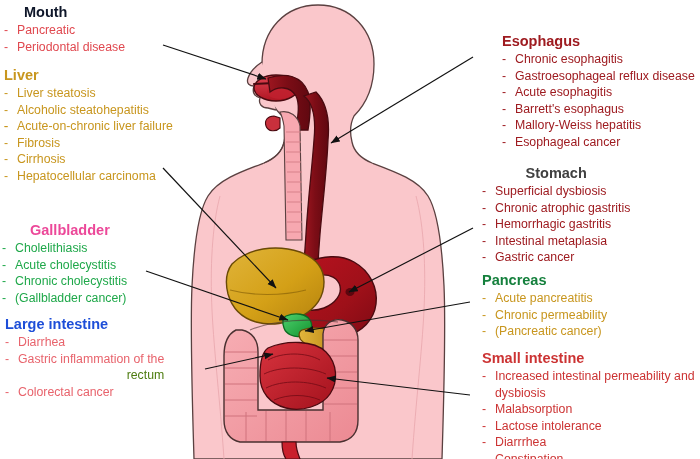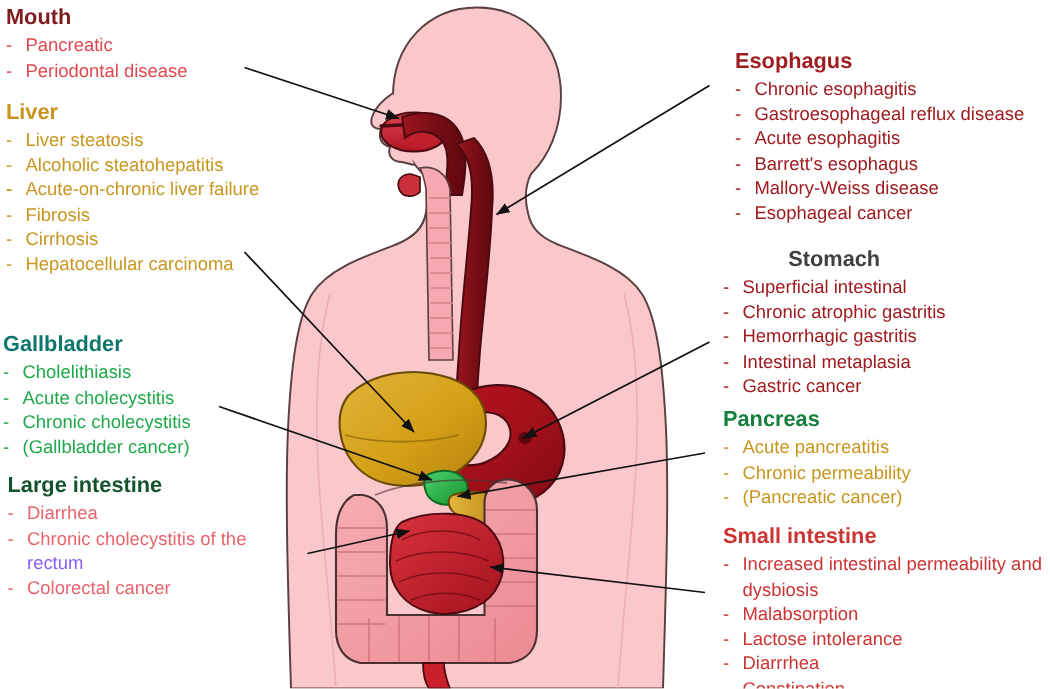--- a/index.html
+++ b/index.html
@@ -38,21 +38,21 @@
     left:0; top:0;
   }
   .block li.wrap { white-space:normal; }
   .block li.cont { padding-left:13px; }
 
   
   #blk-mouth        { left:4px;   top:4px;   }
   #blk-liver        { left:4px;   top:67px;  }
   #blk-gallbladder  { left:2px;   top:222px; }
   #blk-large        { left:5px;   top:316px; }
-  #blk-esophagus    { left:490px; top:33px;  }
+  #blk-esophagus    { left:502px; top:33px;  }
   #blk-stomach      { left:482px; top:165px; }
   #blk-pancreas     { left:482px; top:272px; }
   #blk-small        { left:482px; top:350px; }
 
   #blk-small li.wrap { white-space:normal; width:214px; }
 
   
   #illus { position:absolute; left:190px; top:0; width:330px; height:459px; }
   #illus svg { display:block; width:330px; height:459px; }
 
@@ -287,76 +287,76 @@
       <line x1="163" y1="168" x2="276" y2="288"></line>
       <line x1="473" y1="228" x2="349" y2="292"></line>
       <line x1="146" y1="271" x2="288" y2="320"></line>
       <line x1="470" y1="302" x2="305" y2="331"></line>
       <line x1="205" y1="369" x2="273" y2="354"></line>
       <line x1="470" y1="395" x2="327" y2="378"></line>
     </g>
   </svg>
 
   <div class="block" id="blk-mouth">
-    <h3 style="color: #7f1d1d;">Mouth</h3>
+    <h3 style="color: #0f172a; margin-left: 20px;">Mouth</h3>
     <ul>
       <li style="color: rgb(224, 72, 79);"><span class="dash">-</span><span>Pancreatic</span></li>
       <li style="color: rgb(224, 72, 79);"><span class="dash">-</span><span>Periodontal disease</span></li>
     </ul>
   </div>
 
   <div class="block" id="blk-liver">
     <h3 style="color: rgb(200, 150, 30);">Liver</h3>
     <ul>
       <li style="color: rgb(200, 150, 30);"><span class="dash">-</span><span>Liver steatosis</span></li>
       <li style="color: rgb(200, 150, 30);"><span class="dash">-</span><span>Alcoholic steatohepatitis</span></li>
       <li style="color: rgb(200, 150, 30);"><span class="dash">-</span></li>
       <li style="color: rgb(200, 150, 30);"><span class="dash">-</span><span>Acute-on-chronic liver failure</span></li>
       <li style="color: rgb(200, 150, 30);"><span class="dash">-</span><span>Fibrosis</span></li>
       <li style="color: rgb(200, 150, 30);"><span class="dash">-</span><span>Cirrhosis</span></li>
       <li style="color: rgb(200, 150, 30);"><span class="dash">-</span><span>Hepatocellular carcinoma</span></li>
     </ul>
   </div>
 
   <div class="block" id="blk-gallbladder">
-    <h3 style="color: #0f766e;">Gallbladder</h3>
+    <h3 style="color: #ec4899; margin-left: 28px;">Gallbladder</h3>
     <ul>
       <li style="color: rgb(31, 168, 74);"><span class="dash">-</span><span>Cholelithiasis</span></li>
       <li style="color: rgb(31, 168, 74);"><span class="dash">-</span><span>Acute cholecystitis</span></li>
       <li style="color: rgb(31, 168, 74);"><span class="dash">-</span><span>Chronic cholecystitis</span></li>
       <li style="color: rgb(31, 168, 74);"><span class="dash">-</span><span>(Gallbladder cancer)</span></li>
     </ul>
   </div>
 
   <div class="block" id="blk-large">
-    <h3 style="color: #14532d;">Large intestine</h3>
+    <h3 style="color: #1d4ed8;">Large intestine</h3>
     <ul>
       <li style="color: rgb(232, 99, 108);"><span class="dash">-</span><span>Diarrhea</span></li>
-      <li style="color: rgb(232, 99, 108);"><span class="dash">-</span><span>Chronic cholecystitis of the</span></li>
-      <li class="cont" style="color: #8b5cf6;"><span>rectum</span></li>
+      <li style="color: rgb(232, 99, 108);"><span class="dash">-</span><span>Gastric inflammation of the</span></li>
+      <li class="cont" style="color: #4d7c0f; text-align: right;"><span>rectum</span></li>
       <li style="color: rgb(232, 99, 108);"><span class="dash">-</span><span>Colorectal cancer</span></li>
     </ul>
   </div>
 
   <div class="block" id="blk-esophagus">
     <h3 style="color: rgb(158, 27, 32);">Esophagus</h3>
     <ul>
       <li style="color: rgb(158, 27, 32);"><span class="dash">-</span><span>Chronic esophagitis</span></li>
       <li style="color: rgb(158, 27, 32);"><span class="dash">-</span><span>Gastroesophageal reflux disease</span></li>
       <li style="color: rgb(158, 27, 32);"><span class="dash">-</span><span>Acute esophagitis</span></li>
       <li style="color: rgb(158, 27, 32);"><span class="dash">-</span><span>Barrett's esophagus</span></li>
-      <li style="color: rgb(158, 27, 32);"><span class="dash">-</span><span>Mallory-Weiss disease</span></li>
+      <li style="color: rgb(158, 27, 32);"><span class="dash">-</span><span>Mallory-Weiss hepatitis</span></li>
       <li style="color: rgb(158, 27, 32);"><span class="dash">-</span><span>Esophageal cancer</span></li>
     </ul>
   </div>
 
   <div class="block" id="blk-stomach">
     <h3 style="color: #404040; text-align: center;">Stomach</h3>
     <ul>
-      <li style="color: rgb(158, 27, 32);"><span class="dash">-</span><span>Superficial intestinal</span></li>
+      <li style="color: rgb(158, 27, 32);"><span class="dash">-</span><span>Superficial dysbiosis</span></li>
       <li style="color: rgb(158, 27, 32);"><span class="dash">-</span><span>Chronic atrophic gastritis</span></li>
       <li style="color: rgb(158, 27, 32);"><span class="dash">-</span><span>Hemorrhagic gastritis</span></li>
       <li style="color: rgb(158, 27, 32);"><span class="dash">-</span><span>Intestinal metaplasia</span></li>
       <li style="color: rgb(158, 27, 32);"><span class="dash">-</span><span>Gastric cancer</span></li>
     </ul>
   </div>
 
   <div class="block" id="blk-pancreas">
     <h3 style="color: #15803d;">Pancreas</h3>
     <ul>

